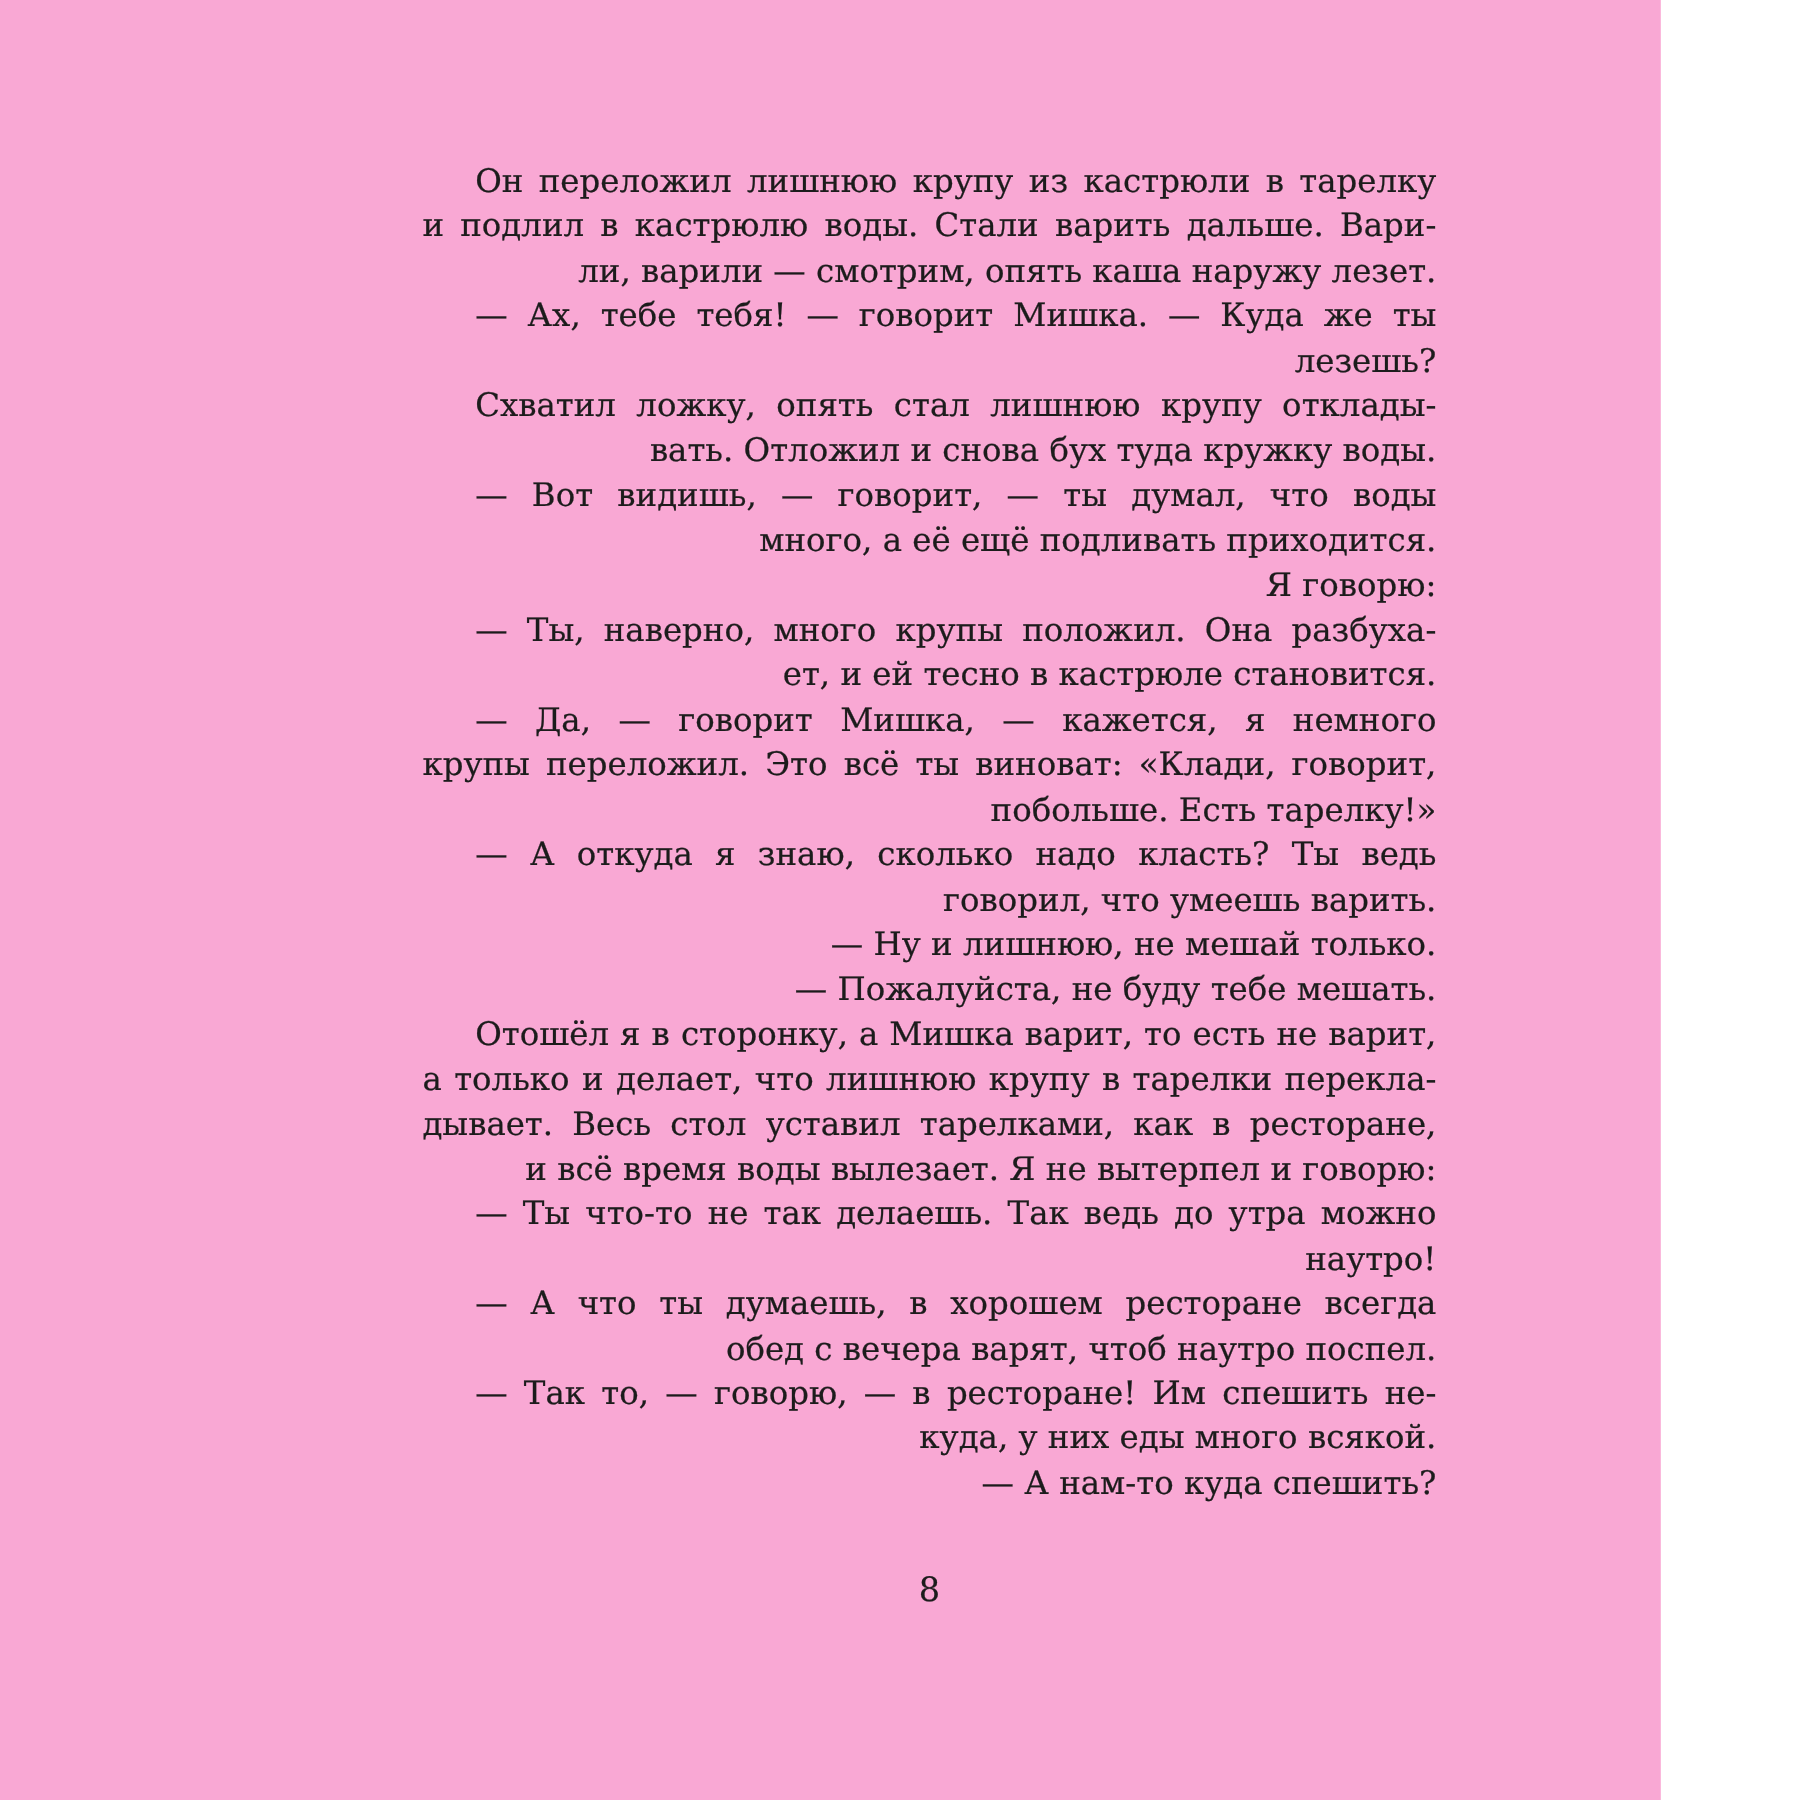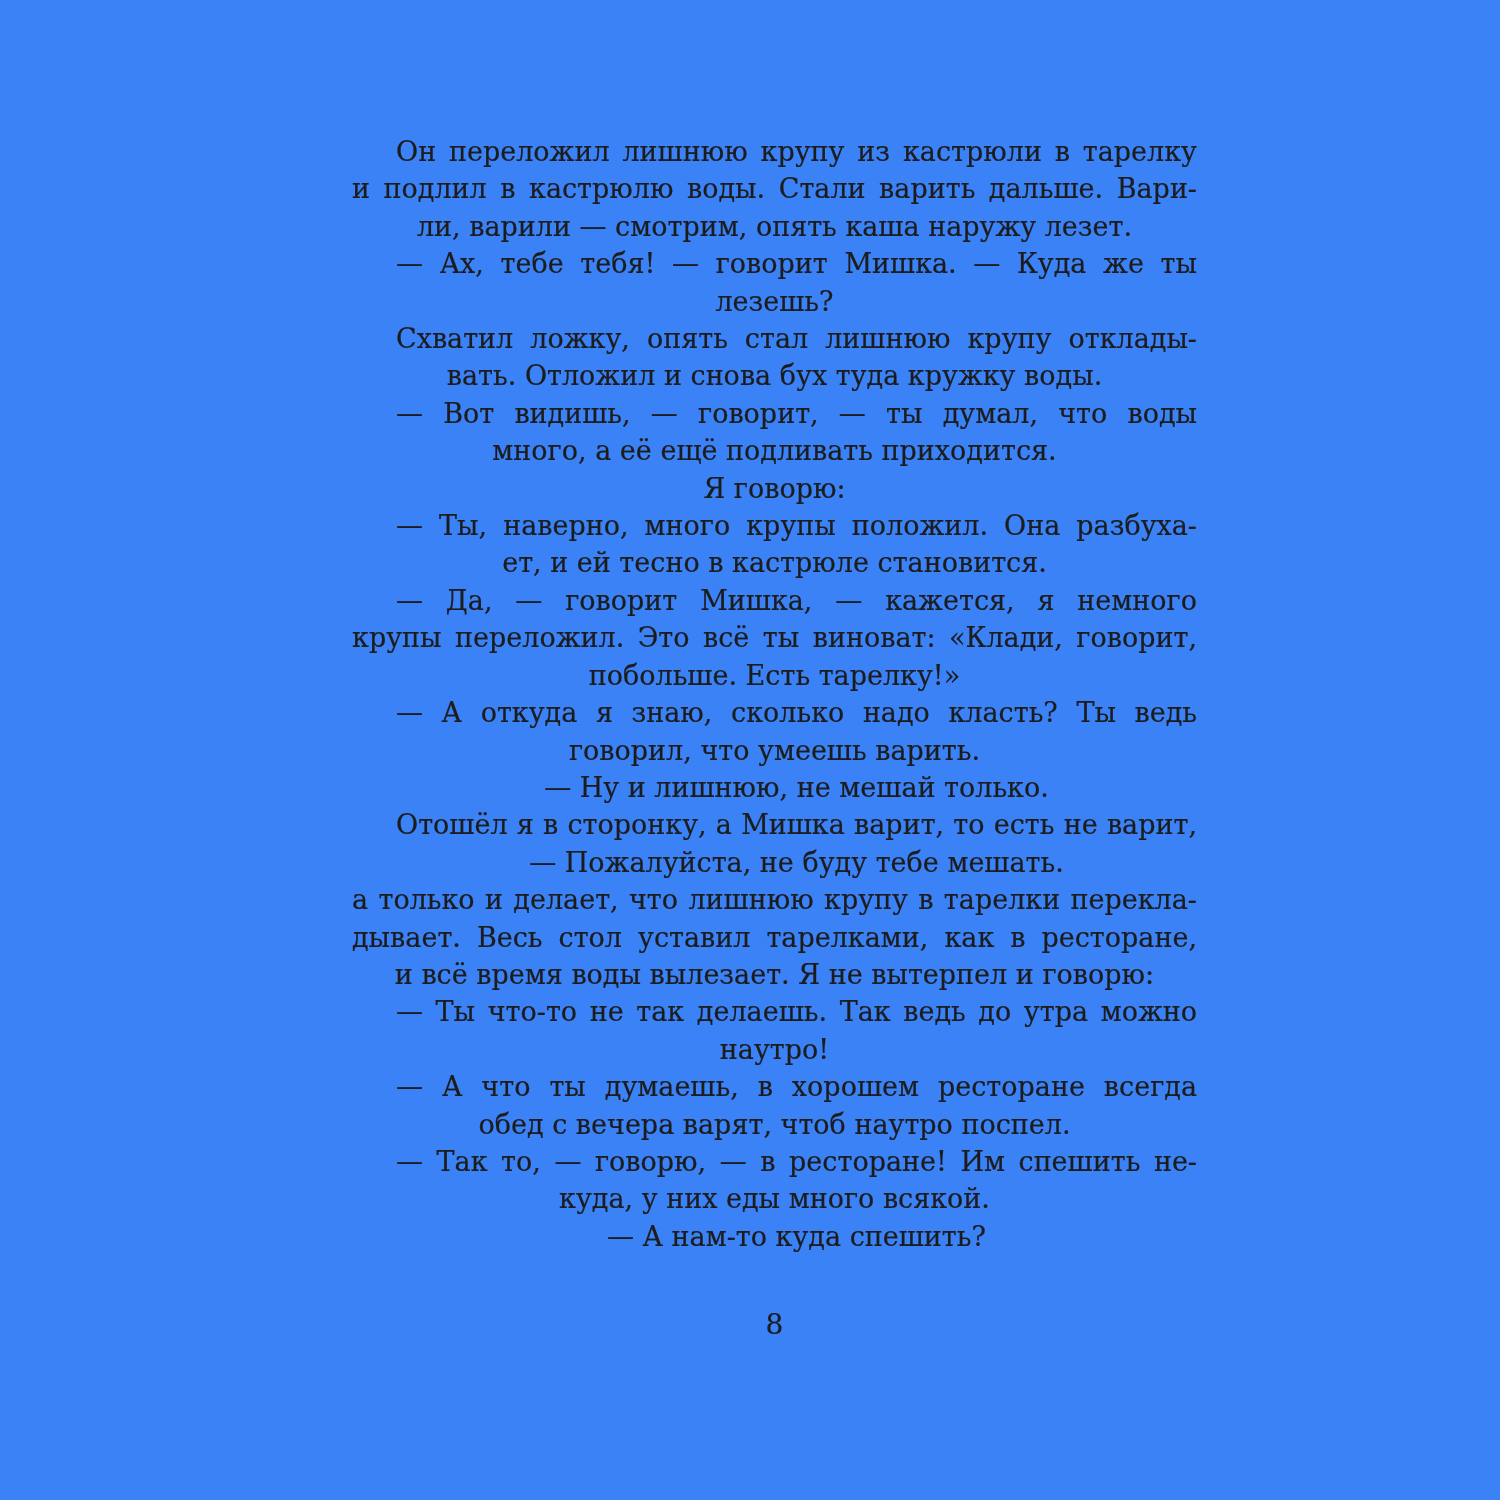--- a/index.html
+++ b/index.html
@@ -7,37 +7,37 @@
     padding: 0;
     background: #ffffff;
   }
   body {
     width: 1500px;
     height: 1500px;
     font-family: "DejaVu Serif", "Liberation Serif", serif;
   }
   .page {
     position: relative;
-    width: 1500px;
+    width: 1384px;
     height: 1500px;
-    background: #3b82f6;
+    background: #f9a8d4;
     overflow: hidden;
   }
   .text-block {
     position: absolute;
     left: 352px;
     top: 133px;
     width: 845px;
     color: #1c1c1c;
     font-size: 27px;
     line-height: 37.4px;
     -webkit-text-stroke: 0.2px #1c1c1c;
   }
   .line {
-    text-align: center;
+    text-align: right;
     white-space: normal;
   }
   .line.justify {
     text-align: justify;
     text-align-last: justify;
   }
   .line.indent {
     text-indent: 44px;
   }
   .page-number {
@@ -68,22 +68,22 @@
       <div class="line">много, а её ещё подливать приходится.</div>
       <div class="line">Я говорю:</div>
       <div class="line indent justify">— Ты, наверно, много крупы положил. Она разбуха-</div>
       <div class="line">ет, и ей тесно в кастрюле становится.</div>
       <div class="line indent justify">— Да, — говорит Мишка, — кажется, я немного</div>
       <div class="line justify">крупы переложил. Это всё ты виноват: «Клади, говорит,</div>
       <div class="line">побольше. Есть тарелку!»</div>
       <div class="line indent justify">— А откуда я знаю, сколько надо класть? Ты ведь</div>
       <div class="line">говорил, что умеешь варить.</div>
       <div class="line indent">— Ну и лишнюю, не мешай только.</div>
+      <div class="line indent">— Пожалуйста, не буду тебе мешать.</div>
       <div class="line indent justify">Отошёл я в сторонку, а Мишка варит, то есть не варит,</div>
-      <div class="line indent">— Пожалуйста, не буду тебе мешать.</div>
       <div class="line justify">а только и делает, что лишнюю крупу в тарелки перекла-</div>
       <div class="line justify">дывает. Весь стол уставил тарелками, как в ресторане,</div>
       <div class="line">и всё время воды вылезает. Я не вытерпел и говорю:</div>
       <div class="line indent justify">— Ты что-то не так делаешь. Так ведь до утра можно</div>
       <div class="line">наутро!</div>
       <div class="line indent justify">— А что ты думаешь, в хорошем ресторане всегда</div>
       <div class="line">обед с вечера варят, чтоб наутро поспел.</div>
       <div class="line indent justify">— Так то, — говорю, — в ресторане! Им спешить не-</div>
       <div class="line">куда, у них еды много всякой.</div>
       <div class="line indent">— А нам-то куда спешить?</div>

